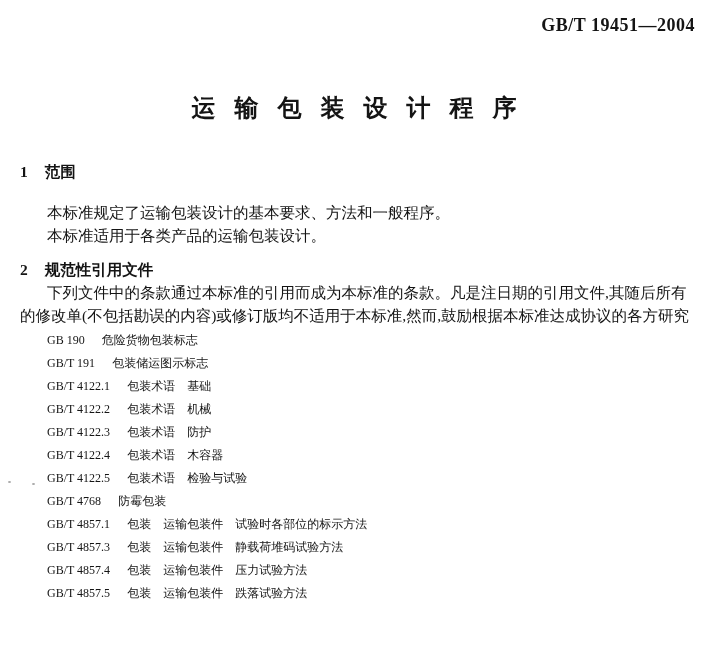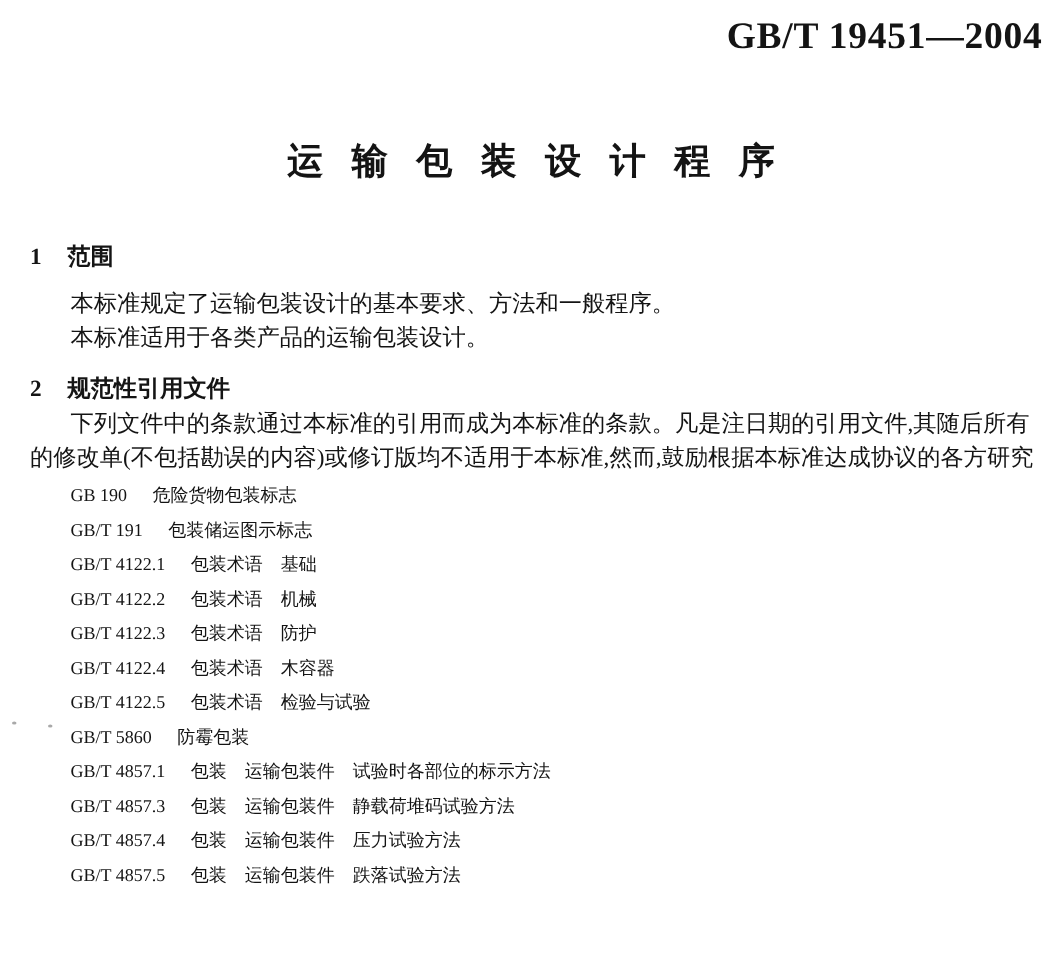--- a/index.html
+++ b/index.html
@@ -11,21 +11,21 @@
     overflow: hidden;
     color: #141414;
     font-family: "Liberation Serif", "DejaVu Serif", serif;
   }
   .header-code {
     margin-top: 14px;
     padding-right: 13px;
     text-align: right;
     font-family: "Liberation Serif", "DejaVu Serif", serif;
     font-weight: bold;
-    font-size: 25px;
+    font-size: 18px;
     line-height: 22px;
     letter-spacing: 0.5px;
   }
   .doc-title {
     margin-top: 56px;
     height: 32px;
     line-height: 32px;
     text-align: center;
     font-family: "Liberation Sans", "DejaVu Sans", sans-serif;
     font-weight: bold;
@@ -49,21 +49,21 @@
   #section1-heading { margin-top: 37px; }
   #section2-heading { margin-top: 12px; }
   .para, .pline {
     margin-left: 20px;
     margin-right: 8px;
     font-size: 15.5px;
     line-height: 23px;
     white-space: nowrap;
   }
   .indent { text-indent: 27px; }
-  #section1-paras { margin-top: 8px; }
+  #section1-paras { margin-top: 18px; }
   #section2-para { }
   #references-list { margin-top: 2px; }
   .ref-row {
     margin-left: 47px;
     font-size: 12px;
     line-height: 23px;
     white-space: nowrap;
   }
   .ref-code { font-family: "Liberation Serif", "DejaVu Serif", serif; }
   .ref-title { margin-left: 17px; }
@@ -126,21 +126,21 @@
 
   <div class="ref-row">
     <span class="ref-code">GB/T 4122.4</span><span class="ref-title">包装术语　木容器</span>
   </div>
 
   <div class="ref-row">
     <span class="ref-code">GB/T 4122.5</span><span class="ref-title">包装术语　检验与试验</span>
   </div>
 
   <div class="ref-row">
-    <span class="ref-code">GB/T 5860</span><span class="ref-title">防霉包装</span>
+    <span class="ref-code">GB/T 4768</span><span class="ref-title">防霉包装</span>
   </div>
 
   <div class="ref-row">
     <span class="ref-code">GB/T 4857.1</span><span class="ref-title">包装　运输包装件　试验时各部位的标示方法</span>
   </div>
 
 
   <div class="ref-row">
     <span class="ref-code">GB/T 4857.3</span><span class="ref-title">包装　运输包装件　静载荷堆码试验方法</span>
   </div>

